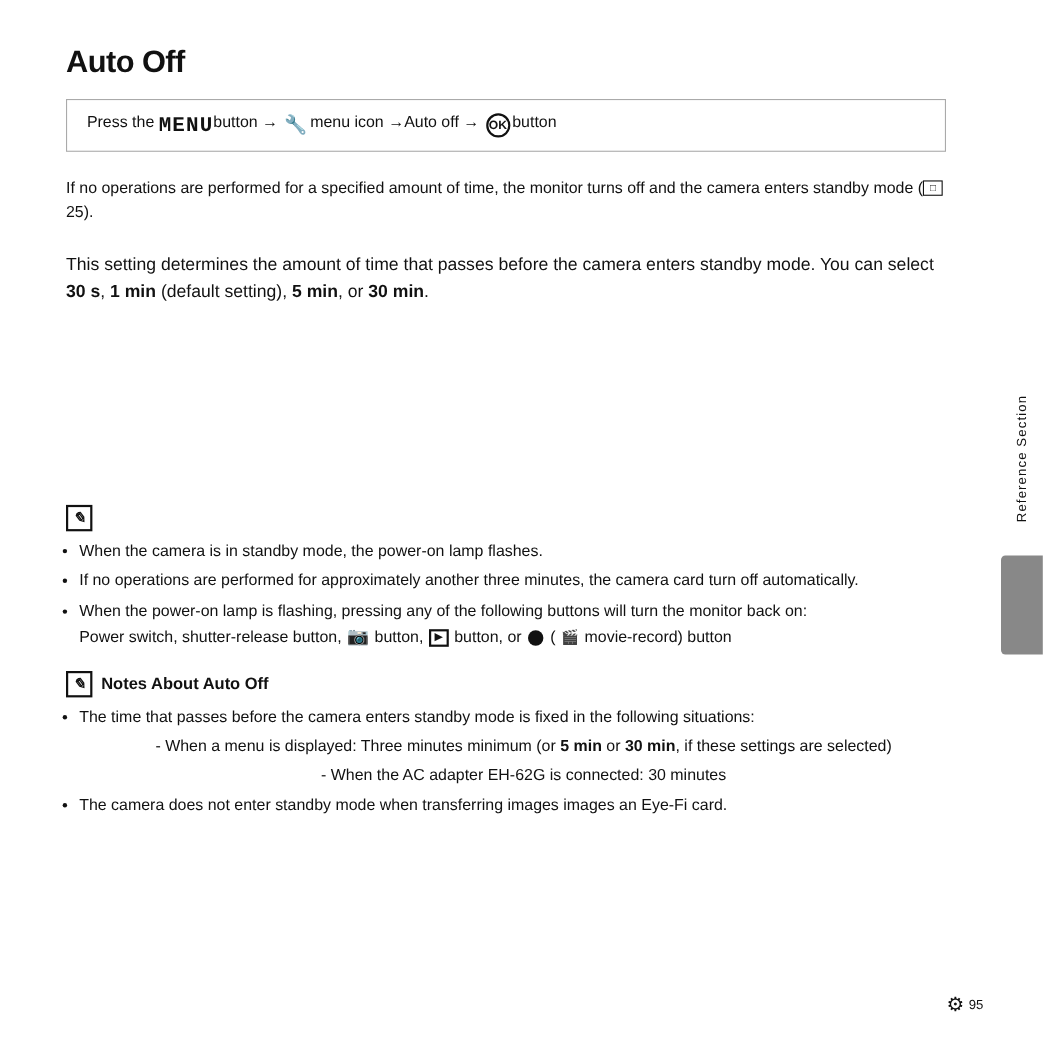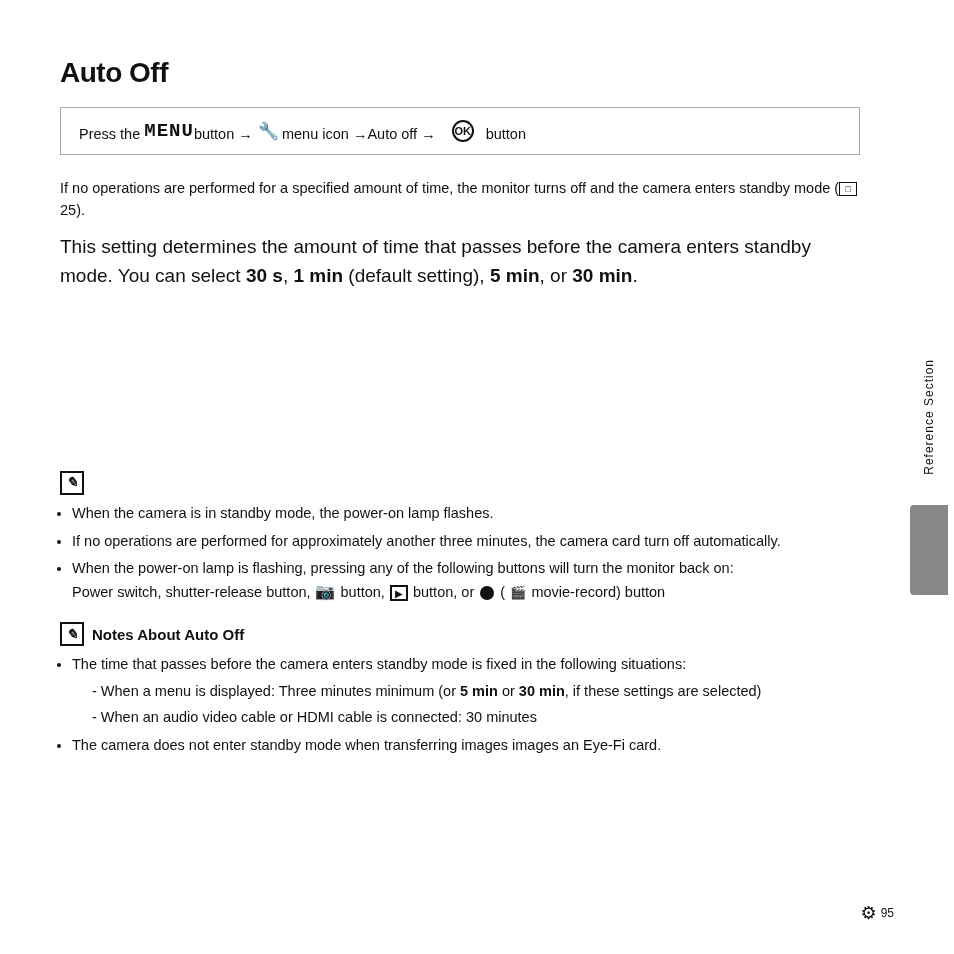--- a/index.html
+++ b/index.html
@@ -7,36 +7,36 @@
       background: #fff;
       font-family: Arial, Helvetica, sans-serif;
       font-size: 15px;
       color: #111;
       width: 954px;
       min-height: 954px;
       position: relative;
       overflow: hidden;
     }
     .page {
-      padding: 57px 60px 40px 60px;
+      padding: 40px 60px 40px 60px;
       max-width: 920px;
     }
     h1 {
       font-size: 28px;
       font-weight: 900;
       margin-bottom: 18px;
       letter-spacing: -0.5px;
     }
     .nav-box {
       border: 1.5px solid #aaa;
       padding: 12px 18px;
       margin-bottom: 22px;
       font-size: 14.5px;
       display: flex;
-      align-items: flex-end;
+      align-items: flex-start;
       gap: 0;
       flex-wrap: wrap;
     }
     .nav-box .menu-text {
       font-family: 'Courier New', monospace;
       font-weight: bold;
       font-size: 19px;
       letter-spacing: 1px;
     }
     .icon-wrench {
@@ -46,31 +46,31 @@
     .ok-circle {
       display: inline-flex;
       align-items: center;
       justify-content: center;
       width: 22px;
       height: 22px;
       border: 2px solid #111;
       border-radius: 50%;
       font-size: 11px;
       font-weight: bold;
-      margin: 0 12px;
+      margin: 0 2px;
       font-family: Arial, sans-serif;
     }
     .description {
-      margin-bottom: 10px;
+      margin-bottom: 24px;
       line-height: 1.55;
       font-size: 14.5px;
     }
     .description2 {
       line-height: 1.55;
-      font-size: 19px;
+      font-size: 16px;
       margin-bottom: 18px;
     }
     .note-section {
       margin-top: 180px;
     }
     .note-header {
       display: flex;
       align-items: center;
       gap: 8px;
       margin-bottom: 8px;
@@ -97,20 +97,21 @@
     }
     .bullet-list li {
       list-style: disc;
       margin-bottom: 6px;
       line-height: 1.5;
       font-size: 14.5px;
     }
     .sub-bullet-list {
       margin-left: 20px;
       margin-top: 4px;
+      text-align: center;
     }
     .sub-bullet-list li {
       list-style: none;
       font-size: 14.5px;
       line-height: 1.55;
       margin-bottom: 4px;
     }
     .sub-bullet-list li::before {
       content: "- ";
     }
@@ -238,21 +239,21 @@
       <div class="note-header">
         <span class="note-icon">
             <em>✎</em>
           </span>
         <span class="note-title">Notes About Auto Off</span>
       </div>
       <ul class="bullet-list">
         <li>The time that passes before the camera enters standby mode is fixed in the following situations:
           <ul class="sub-bullet-list">
             <li>When a menu is displayed: Three minutes minimum (or <strong>5 min</strong> or <strong>30 min</strong>, if these settings are selected)</li>
-            <li>When an audio video cable or HDMI cable is connected: 30 minutes</li>
+            <li>When the AC adapter EH-62G is connected: 30 minutes</li>
           </ul>
         </li>
         <li>The camera does not enter standby mode when transferring images images an Eye-Fi card.</li>
       </ul>
     </div>
 
   </div>
 
   <div style="position:absolute; right:0; top:0; bottom:0; width:50px; display:flex; flex-direction:column; align-items:center; justify-content:center; gap:20px;">
     <div class="ref-text-vertical">Reference Section</div>

